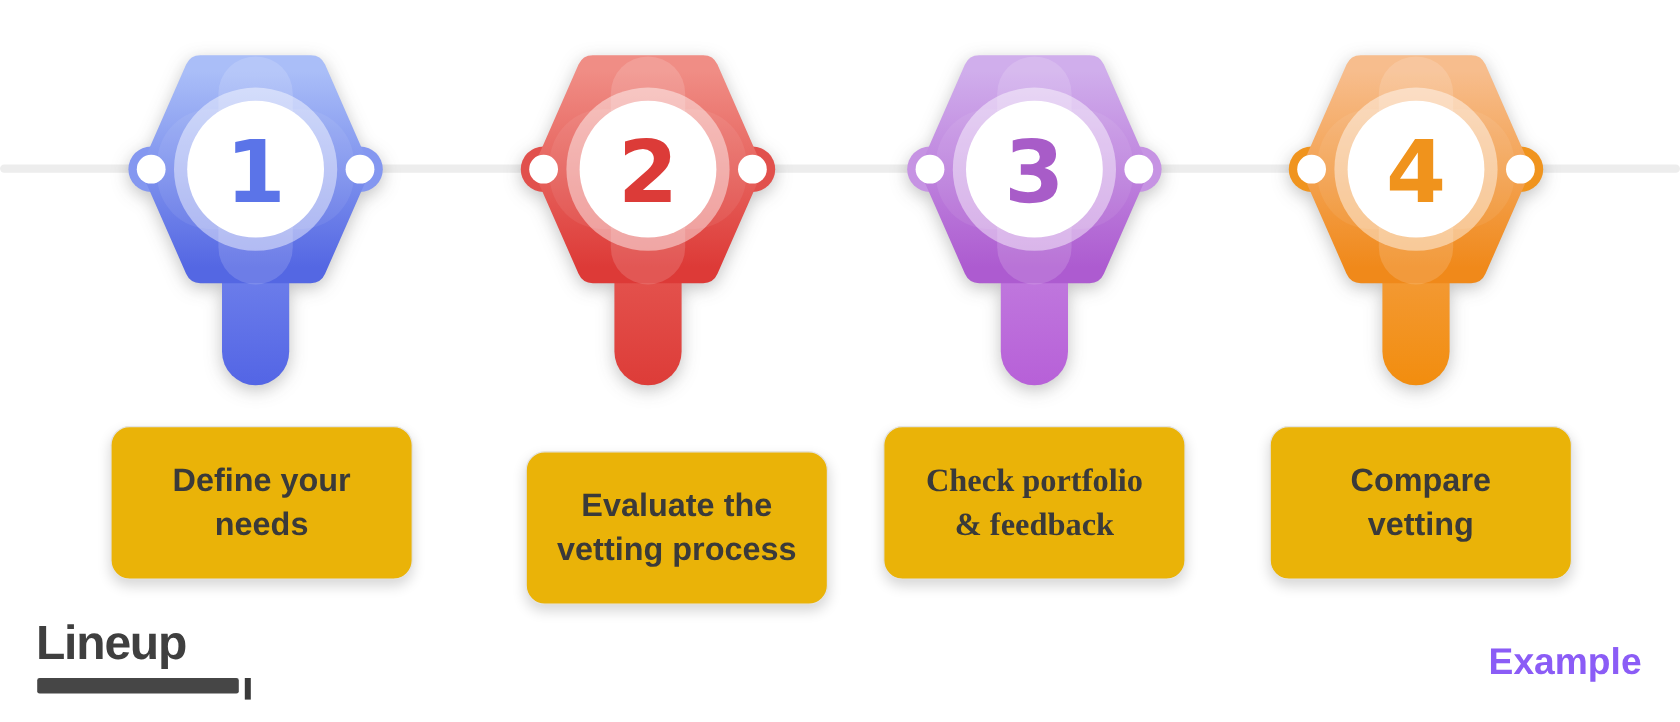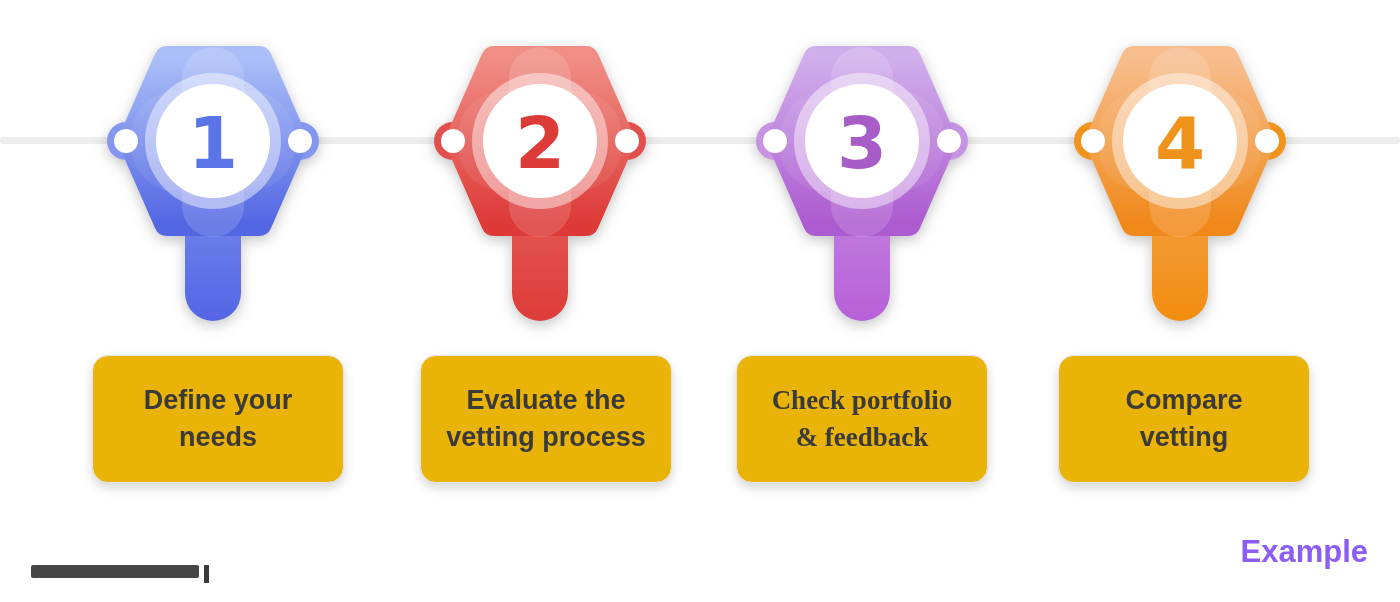--- a/index.html
+++ b/index.html
@@ -155,21 +155,21 @@
           <path d="M64 28 L156 28 L192 110 L156 192 L64 192 L28 110 Z" fill="url(#g1)" stroke="url(#g1)" stroke-width="26" stroke-linejoin="round"></path>
           <rect x="28" y="60" width="164" height="100" rx="45" fill="#ffffff" opacity="0.07"></rect>
           <rect x="79" y="16" width="62" height="190" rx="31" fill="#ffffff" opacity="0.15"></rect>
           <circle cx="110" cy="110" r="68" fill="#ffffff" opacity="0.45"></circle>
           <circle cx="110" cy="110" r="57" fill="#ffffff"></circle>
           <text class="num" x="110" y="112" font-size="72" text-anchor="middle" dominant-baseline="central" fill="#dc3b38">2</text>
           <circle cx="23" cy="110" r="12" fill="#ffffff"></circle>
           <circle cx="197" cy="110" r="12" fill="#ffffff"></circle>
         </svg>
       </div>
-      <div class="step-card" style="left: 420px;">
+      <div class="step-card" style="left: 438px; margin-top: 21px;">
         <div class="step-label">Evaluate the
 vetting process</div>
       </div>
       <div class="marker" style="left: 752px;">
         <svg viewBox="0 0 220 300">
           <defs>
             <linearGradient id="g2" x1="0" y1="0" x2="0" y2="1">
               <stop offset="0" stop-color="#d0aeec"></stop>
               <stop offset="1" stop-color="#ad5bd0"></stop>
             </linearGradient>
@@ -219,16 +219,17 @@
           <circle cx="23" cy="110" r="12" fill="#ffffff"></circle>
           <circle cx="197" cy="110" r="12" fill="#ffffff"></circle>
         </svg>
       </div>
       <div class="step-card" style="left: 1058px;">
         <div class="step-label">Compare
 vetting</div>
       </div>
     </div>
 
+  <div class="brand-logo">Lineup</div>
   <div class="logo-underline-bar"></div>
   <div class="logo-underline-tick"></div>
   <div class="example-label">Example</div>
 </div>
 
 </body></html>

